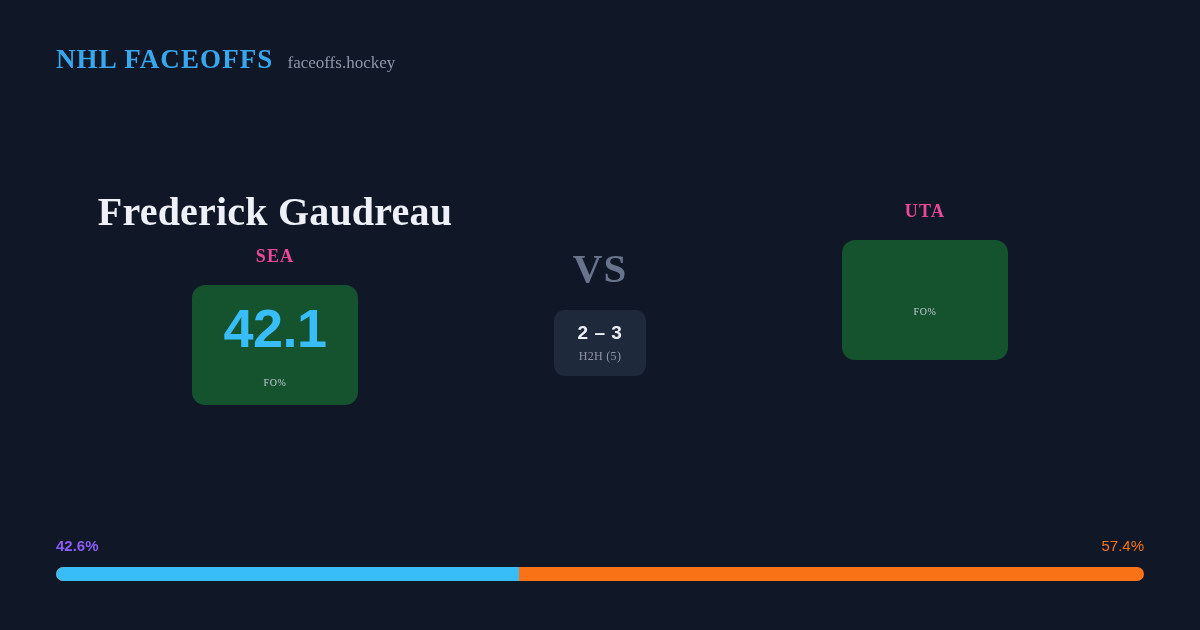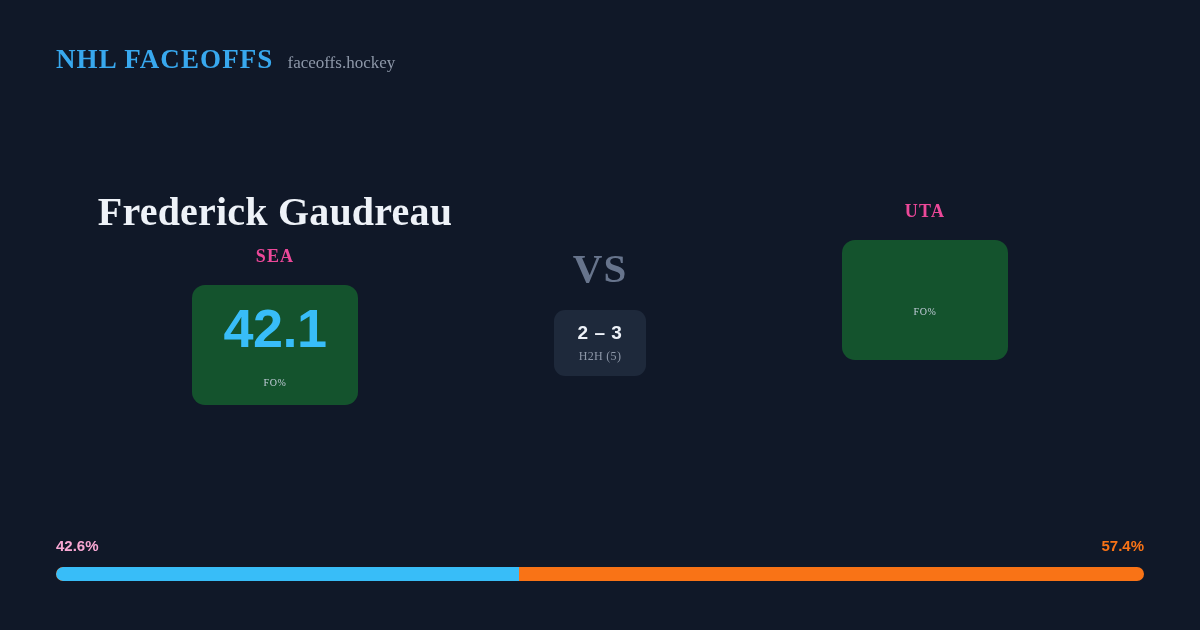--- a/index.html
+++ b/index.html
@@ -169,41 +169,41 @@
     margin-bottom: 10px;
   }
 
   .wp-left {
     position: absolute;
     left: 0;
     top: 0;
     font-family: "Liberation Sans", sans-serif;
     font-weight: bold;
     font-size: 15px;
-    color: #f9a8d4;
+    color: #8b5cf6;
   }
 
   .wp-title {
     position: absolute;
     left: 0;
     right: 0;
     top: 0;
     text-align: center;
     font-family: "Liberation Serif", serif;
     font-size: 16px;
     color: #8d97a8;
     letter-spacing: 0.2px;
   }
 
   .wp-right {
     position: absolute;
     right: 0;
     top: 0;
     font-family: "Liberation Sans", sans-serif;
-    font-weight: bold;
+    font-weight: normal;
     font-size: 15px;
     color: #f97316;
   }
 
   .wp-bar {
     position: relative;
     height: 14px;
     border-radius: 7px;
     background: #f97316;
     overflow: hidden;

